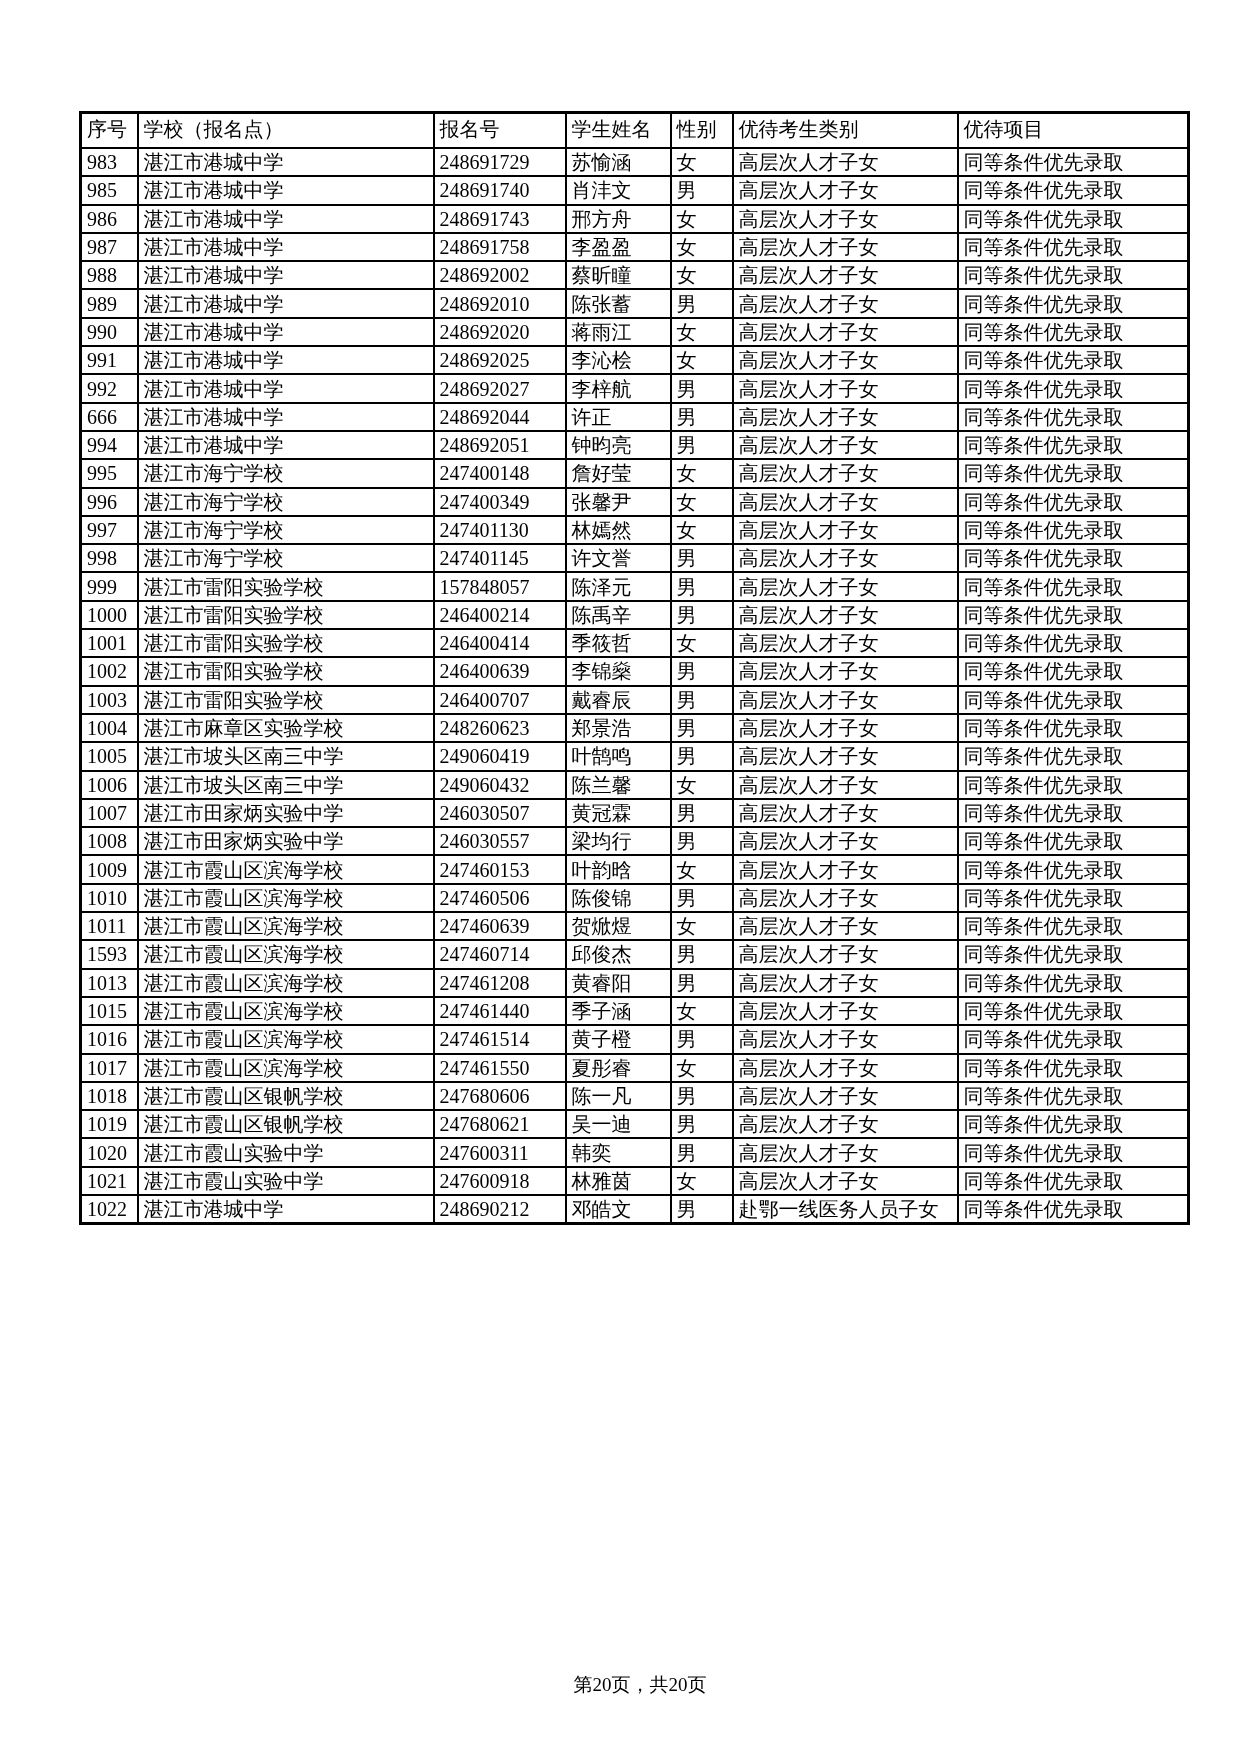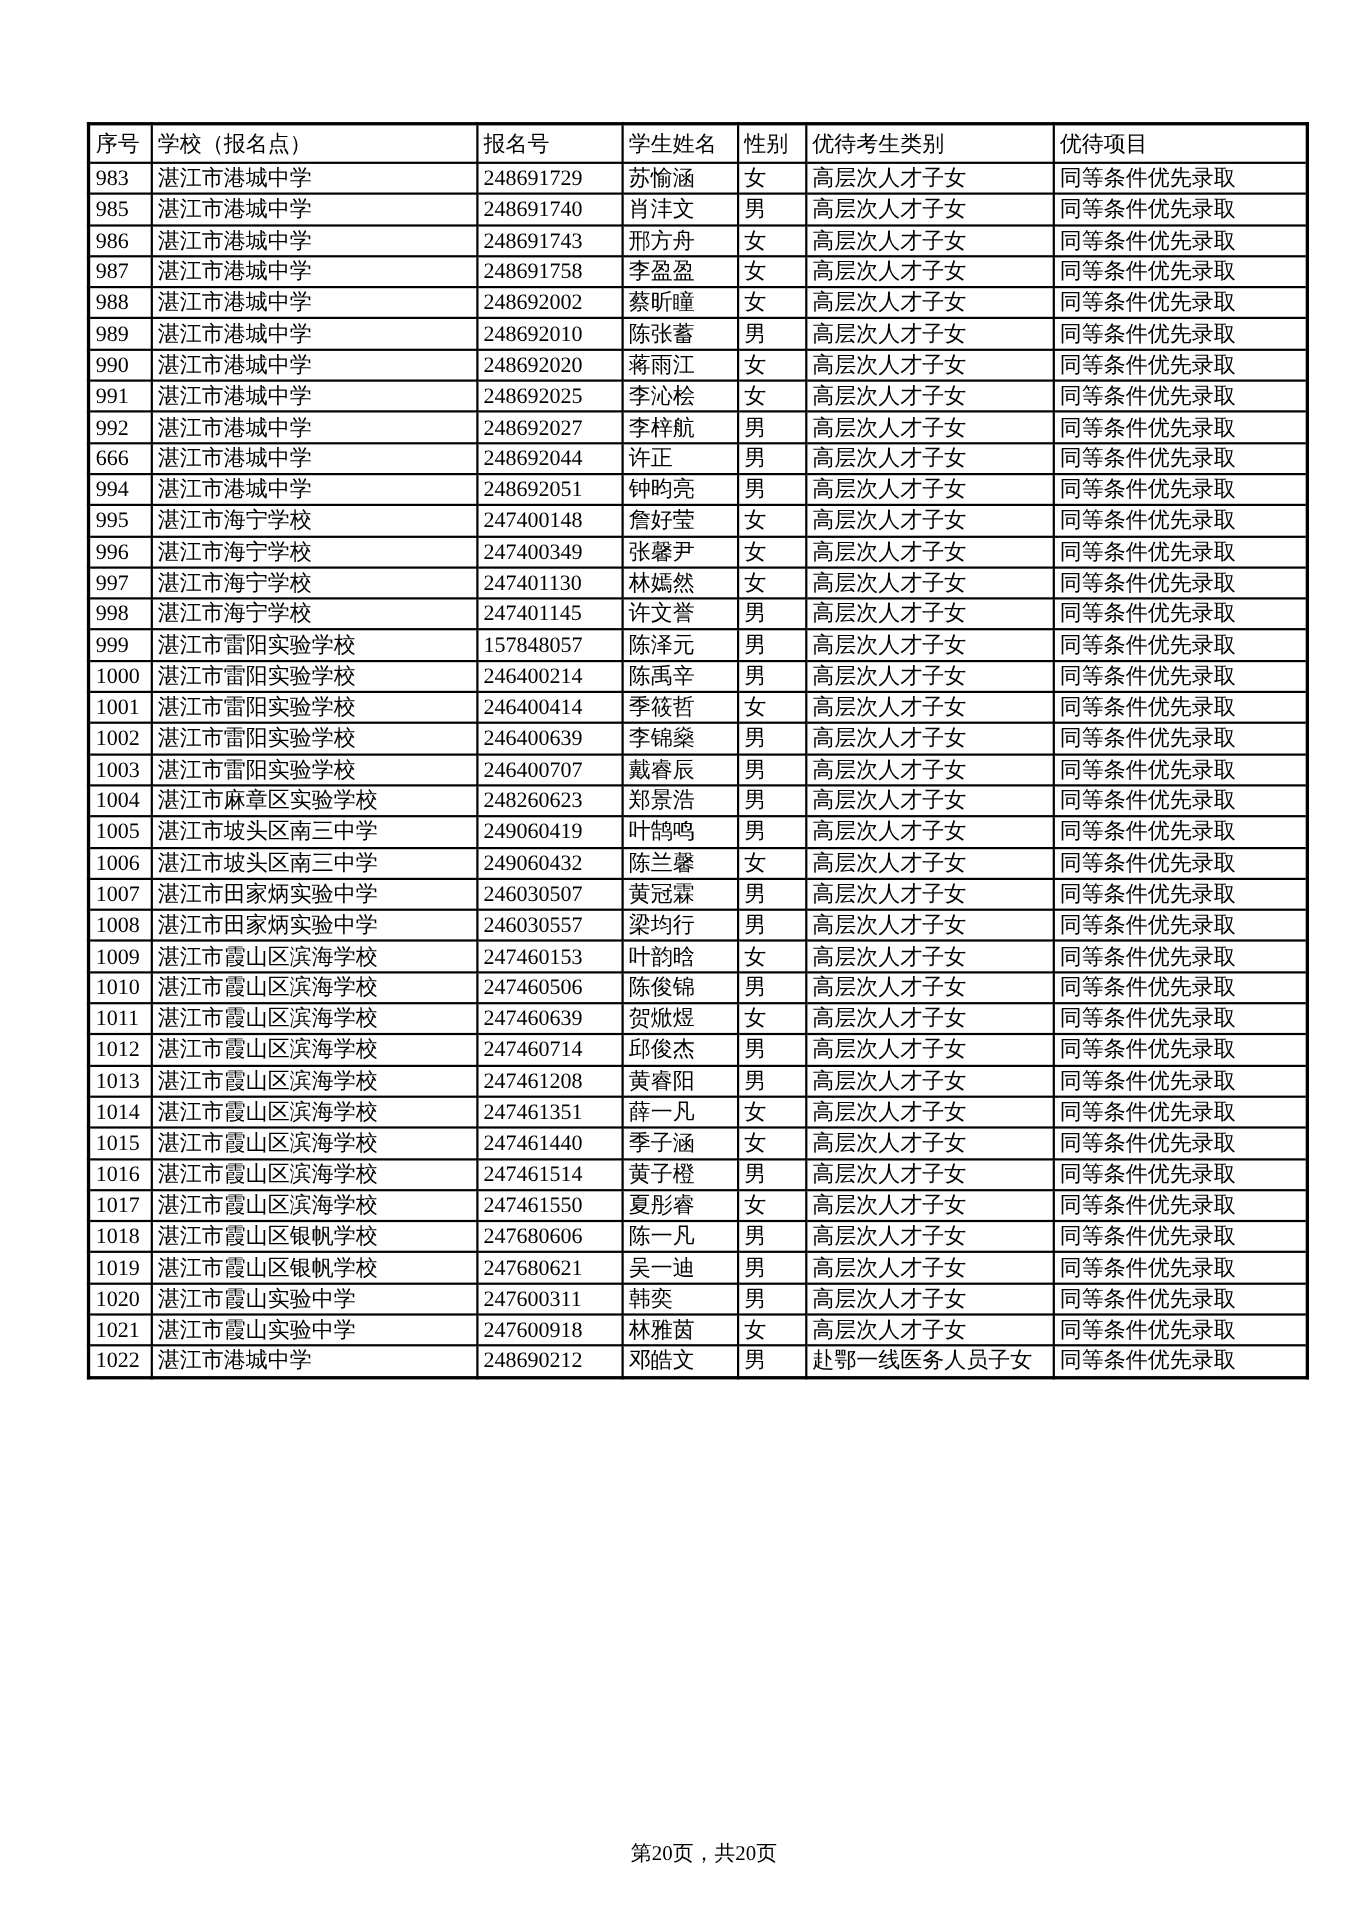--- a/index.html
+++ b/index.html
@@ -31,20 +31,21 @@
     text-align: left;
     vertical-align: middle;
     padding: 0 2px 0 5px;
     font-size: 20px;
     line-height: 1.1;
     white-space: nowrap;
     overflow: hidden;
   }
   table.roster th {
     height: 33px;
+    font-family: Liberation Mono, monospace;
   }
   table.roster td {
     height: 26.3px;
   }
   .footer {
     position: absolute;
     top: 1672px;
     left: 20px;
     width: 1240px;
     text-align: center;
@@ -325,43 +326,34 @@
         <tr>
           <td>1011</td>
           <td>湛江市霞山区滨海学校</td>
           <td>247460639</td>
           <td>贺焮煜</td>
           <td>女</td>
           <td>高层次人才子女</td>
           <td>同等条件优先录取</td>
         </tr>
         <tr>
-          <td>1012</td>
+          <td>1593</td>
           <td>湛江市霞山区滨海学校</td>
           <td>247460714</td>
           <td>邱俊杰</td>
           <td>男</td>
           <td>高层次人才子女</td>
           <td>同等条件优先录取</td>
         </tr>
         <tr>
           <td>1013</td>
           <td>湛江市霞山区滨海学校</td>
           <td>247461208</td>
           <td>黄睿阳</td>
           <td>男</td>
-          <td>高层次人才子女</td>
-          <td>同等条件优先录取</td>
-        </tr>
-        <tr>
-          <td>1014</td>
-          <td>湛江市霞山区滨海学校</td>
-          <td>247461351</td>
-          <td>薛一凡</td>
-          <td>女</td>
           <td>高层次人才子女</td>
           <td>同等条件优先录取</td>
         </tr>
         <tr>
           <td>1015</td>
           <td>湛江市霞山区滨海学校</td>
           <td>247461440</td>
           <td>季子涵</td>
           <td>女</td>
           <td>高层次人才子女</td>

